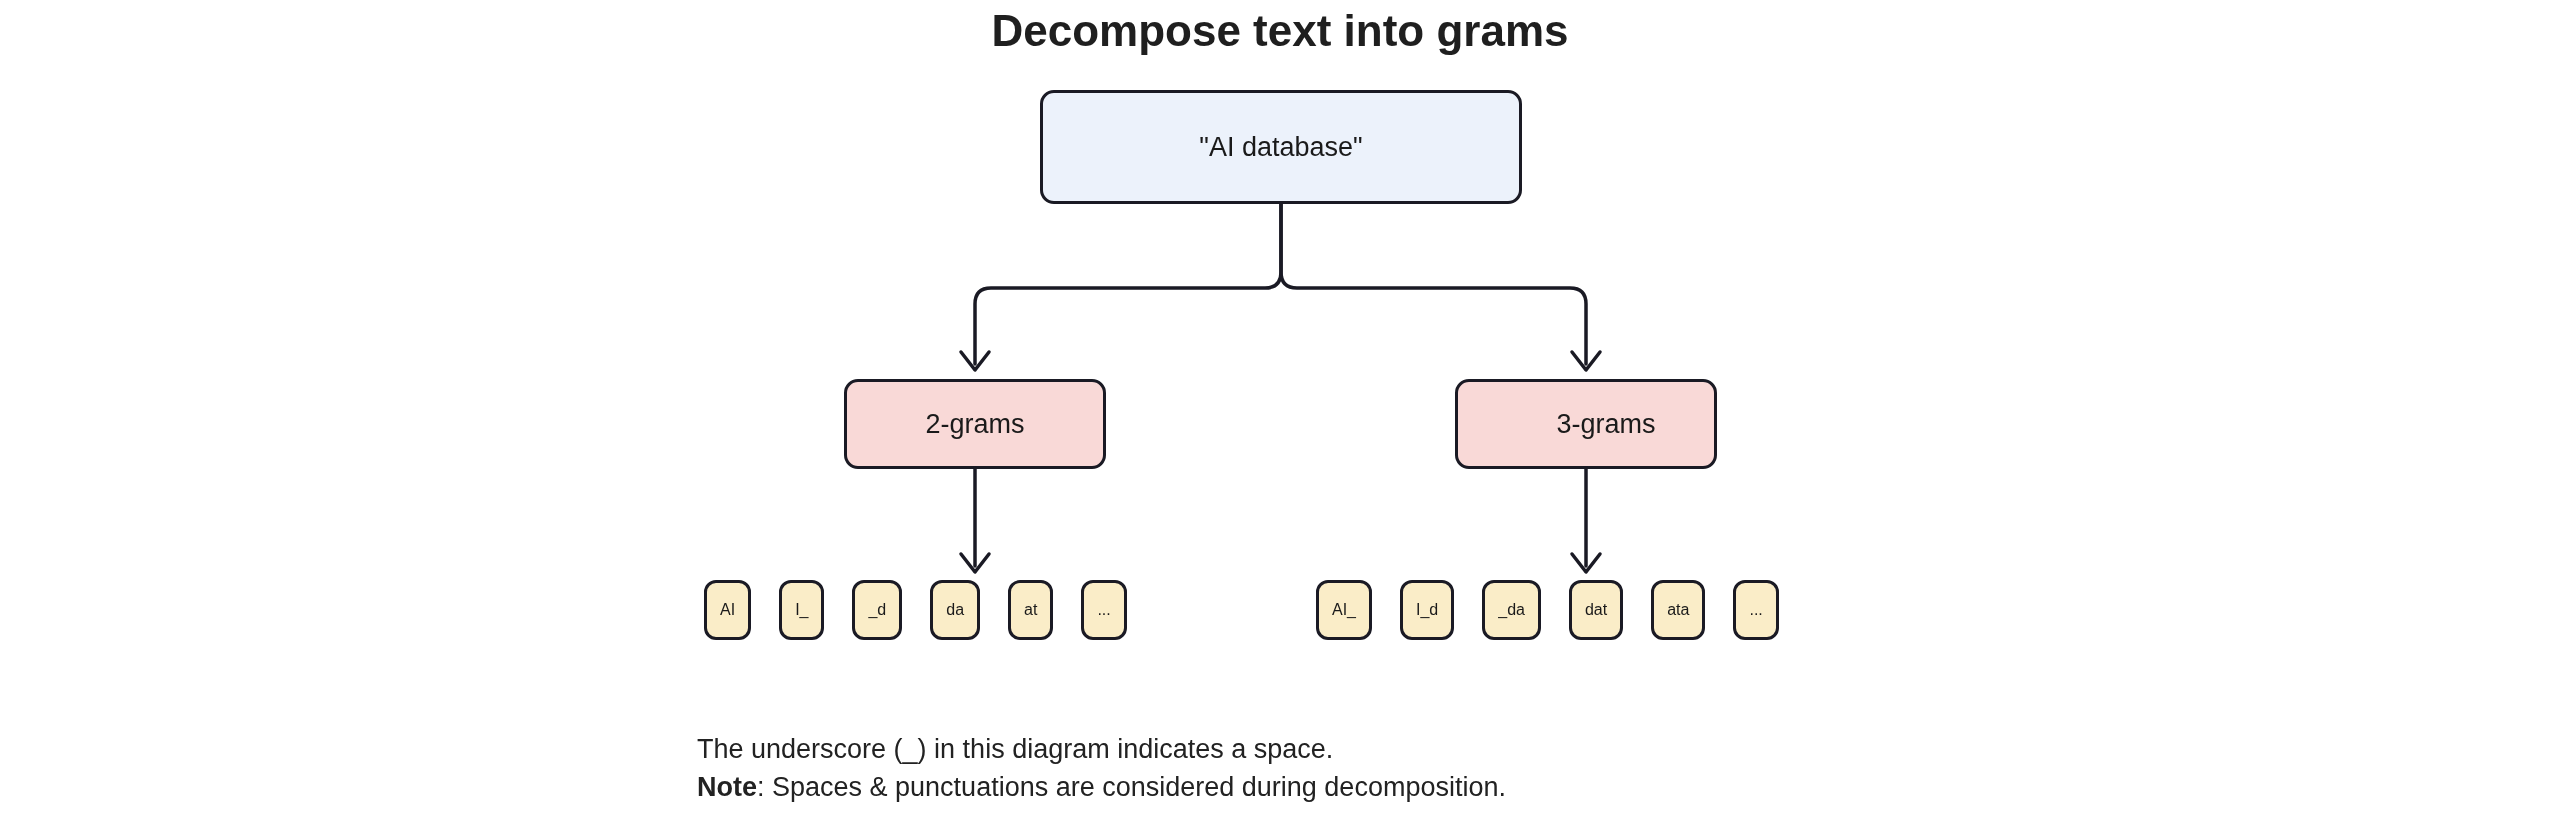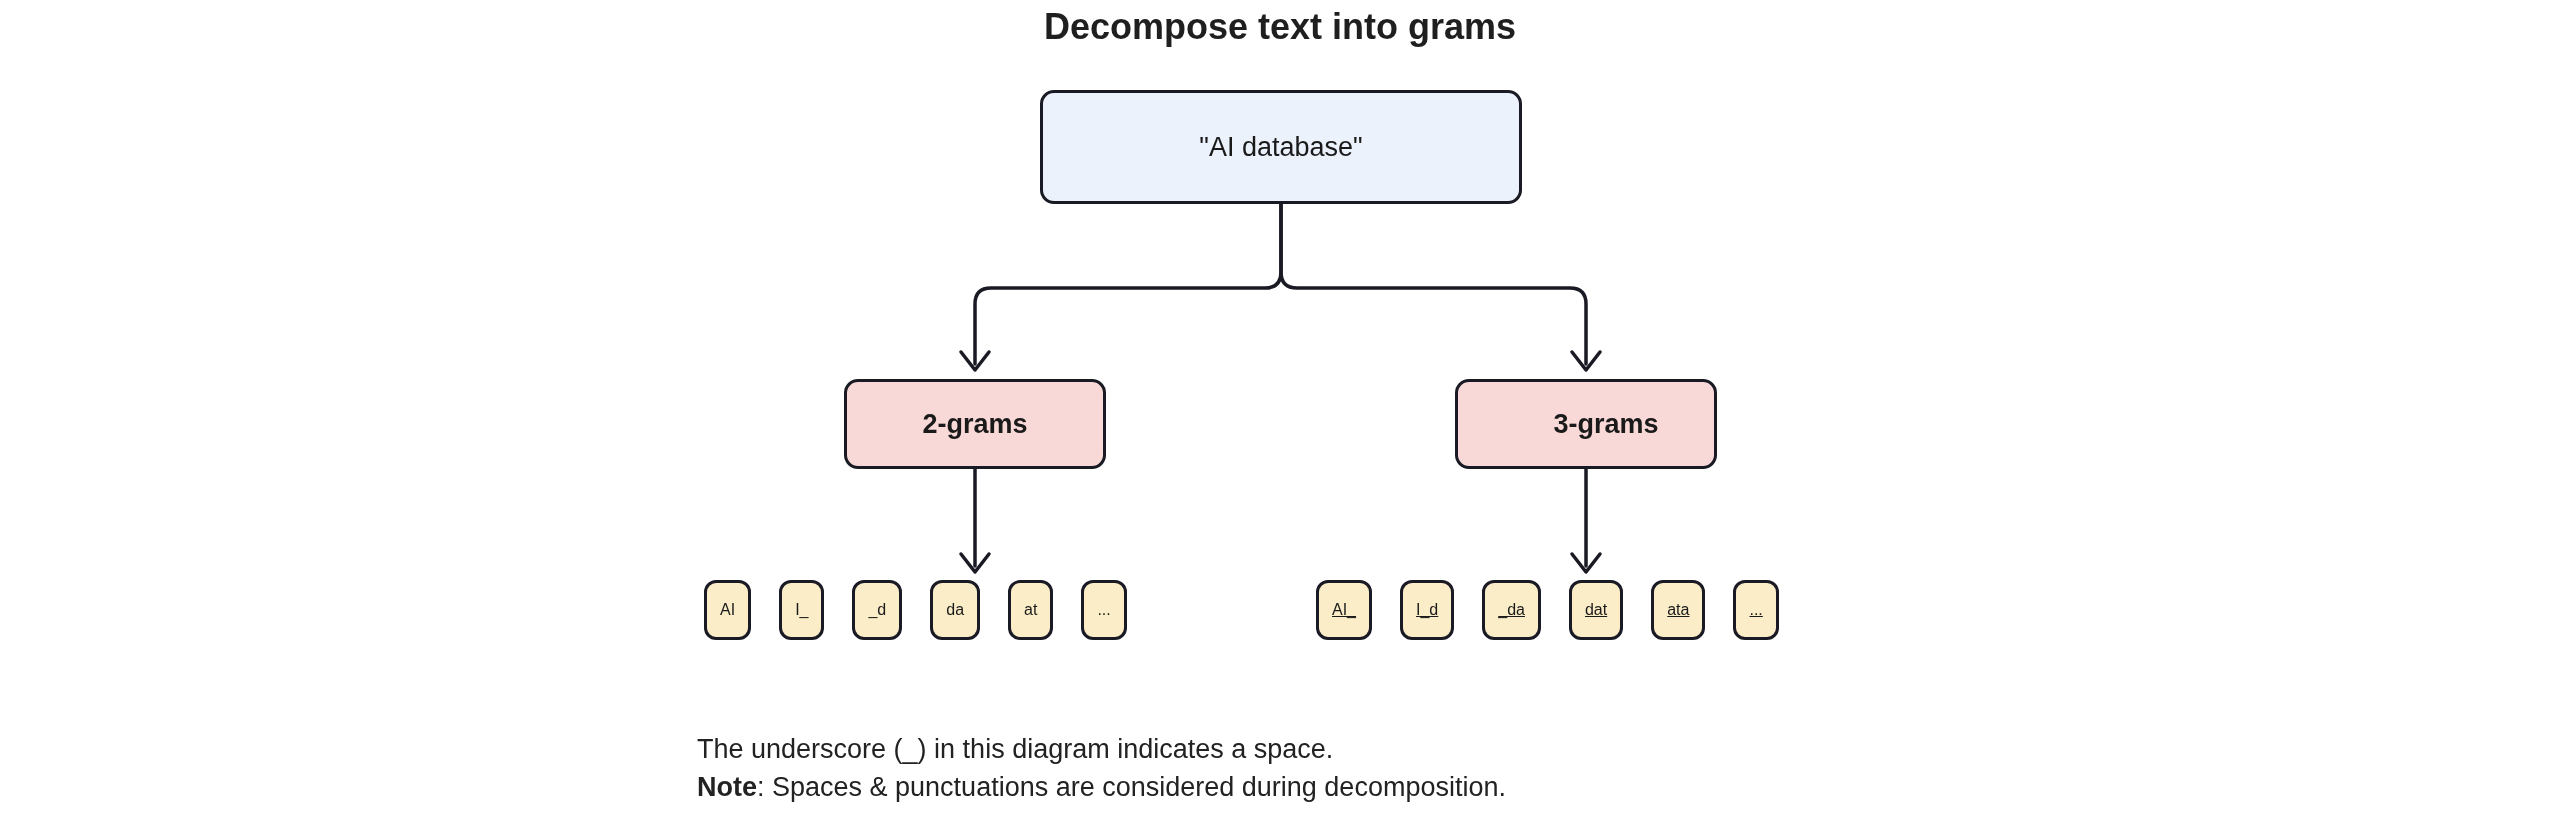--- a/index.html
+++ b/index.html
@@ -22,21 +22,21 @@
     height:816px;
     overflow:hidden;
     background:#ffffff;
   }
   .title{
     position:absolute;
     top:6px;
     left:0;
     width:100%;
     text-align:center;
-    font-size:36px;
+    font-size:44px;
     font-weight:bold;
     color:#1f1f1f;
   }
   svg.connectors{
     position:absolute;
     top:0;left:0;
     width:2560px;height:816px;
     pointer-events:none;
   }
   svg.connectors path{
@@ -60,32 +60,31 @@
     left:1040px;top:90px;
     width:482px;height:114px;
     background:var(--root-fill);
     border-radius:14px;
   }
   .node-branch{
     top:379px;
     width:262px;height:90px;
     background:var(--branch-fill);
     border-radius:14px;
-    font-weight:bold;
   }
   .node-branch.left{left:844px;}
   .node-branch.right{left:1455px;padding-left:40px;}
   .leaf-row{
     position:absolute;
     top:580px;
     display:flex;
     gap:28px;
   }
   .leaf-row.left{left:704px;}
-  .leaf-row.right{left:1316px;text-decoration:underline;}
+  .leaf-row.right{left:1316px;}
   .leaf{
     box-sizing:border-box;
     border:3px solid var(--border);
     border-radius:12px;
     background:var(--leaf-fill);
     height:60px;
     min-width:40px;
     padding:0 13px;
     display:flex;
     align-items:center;

